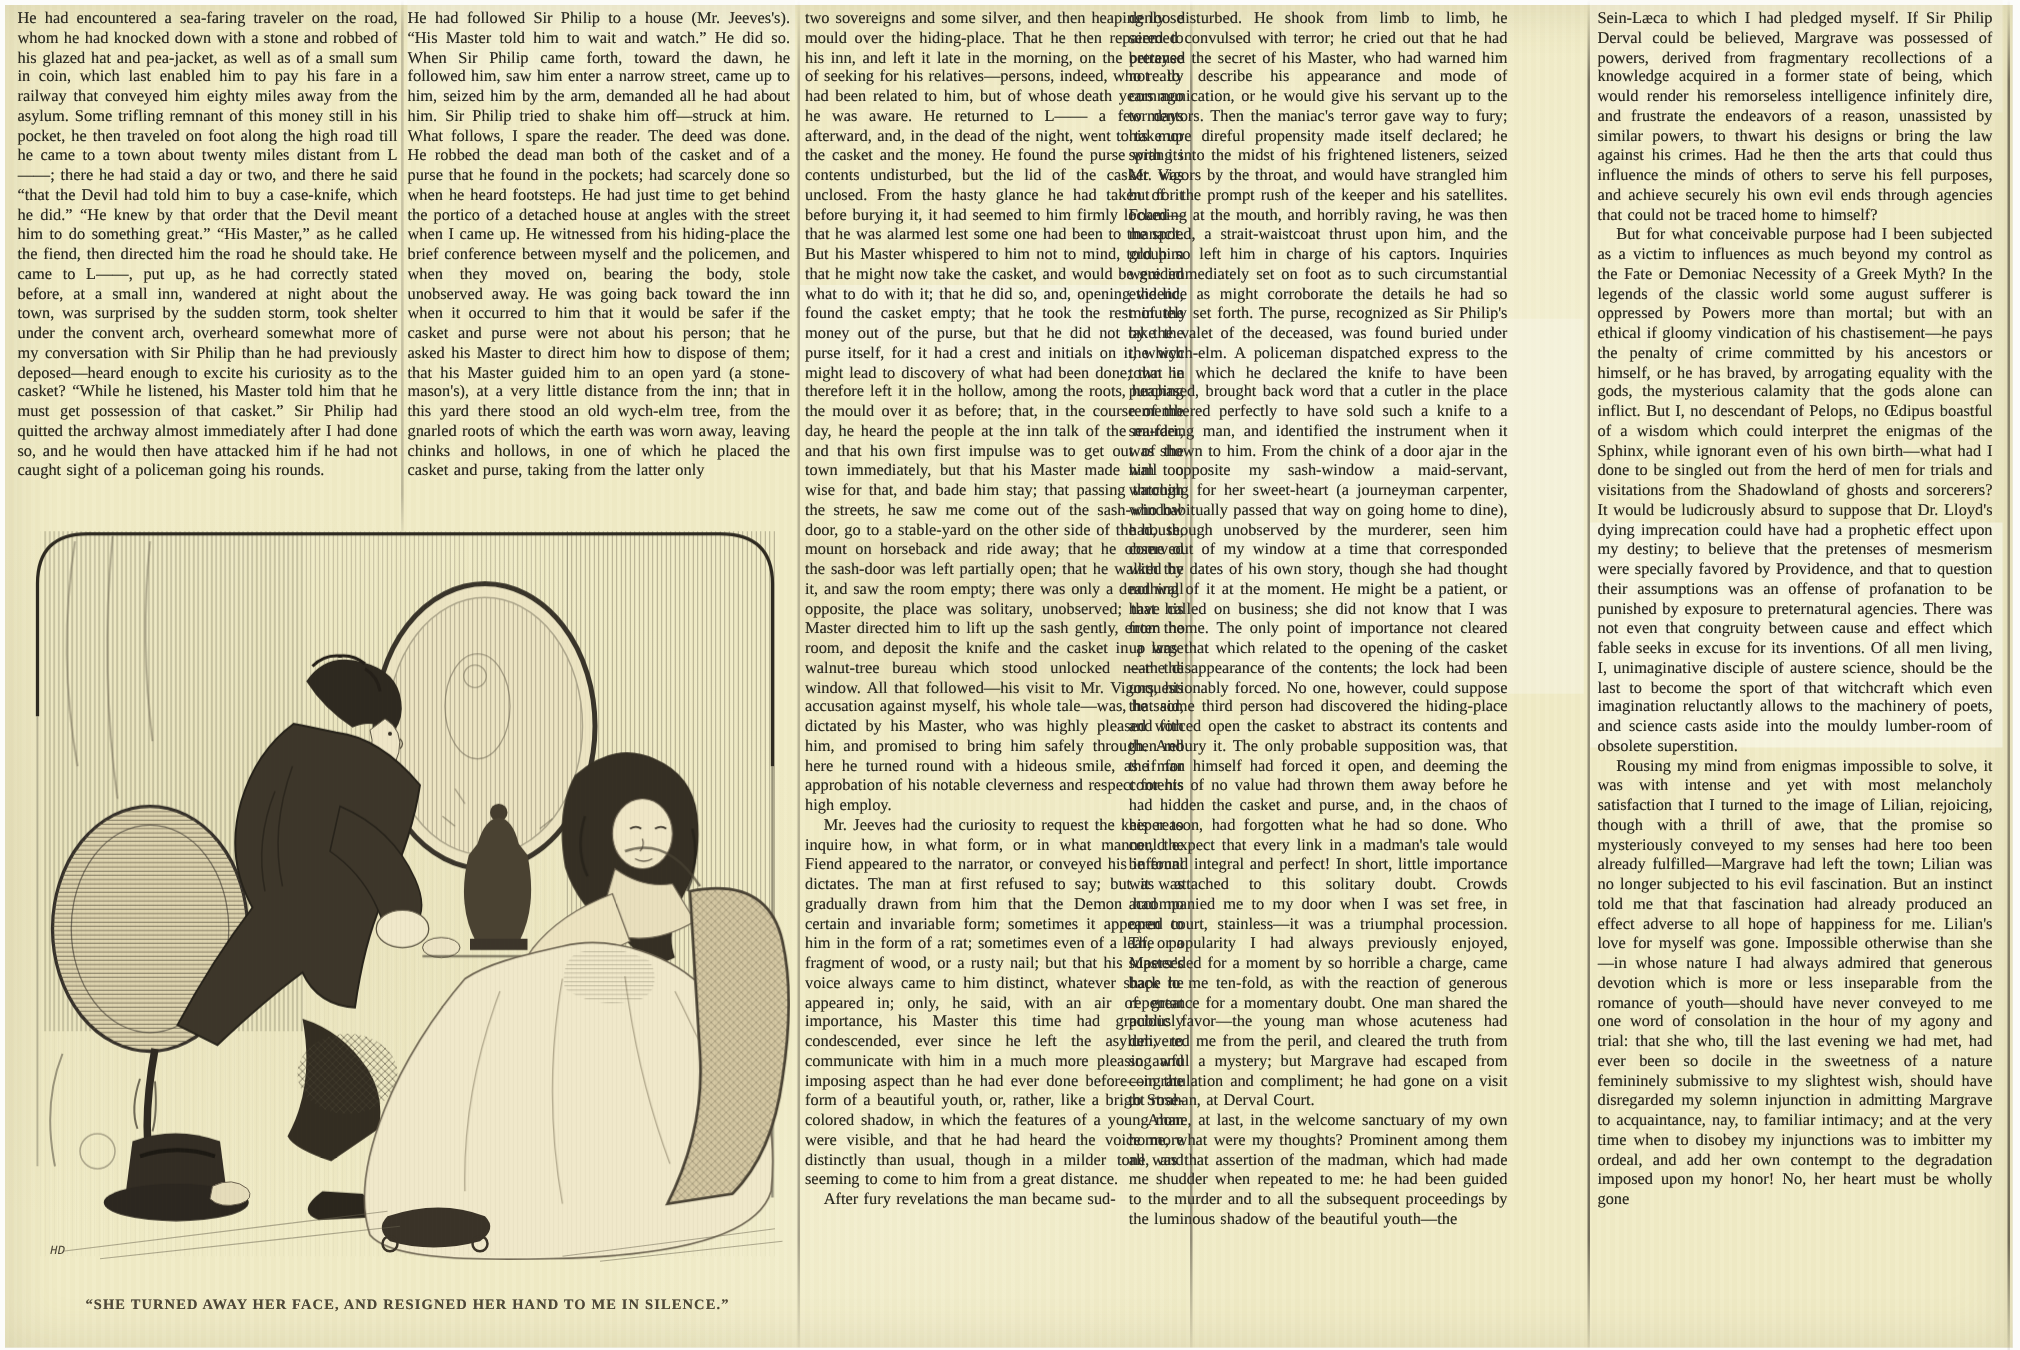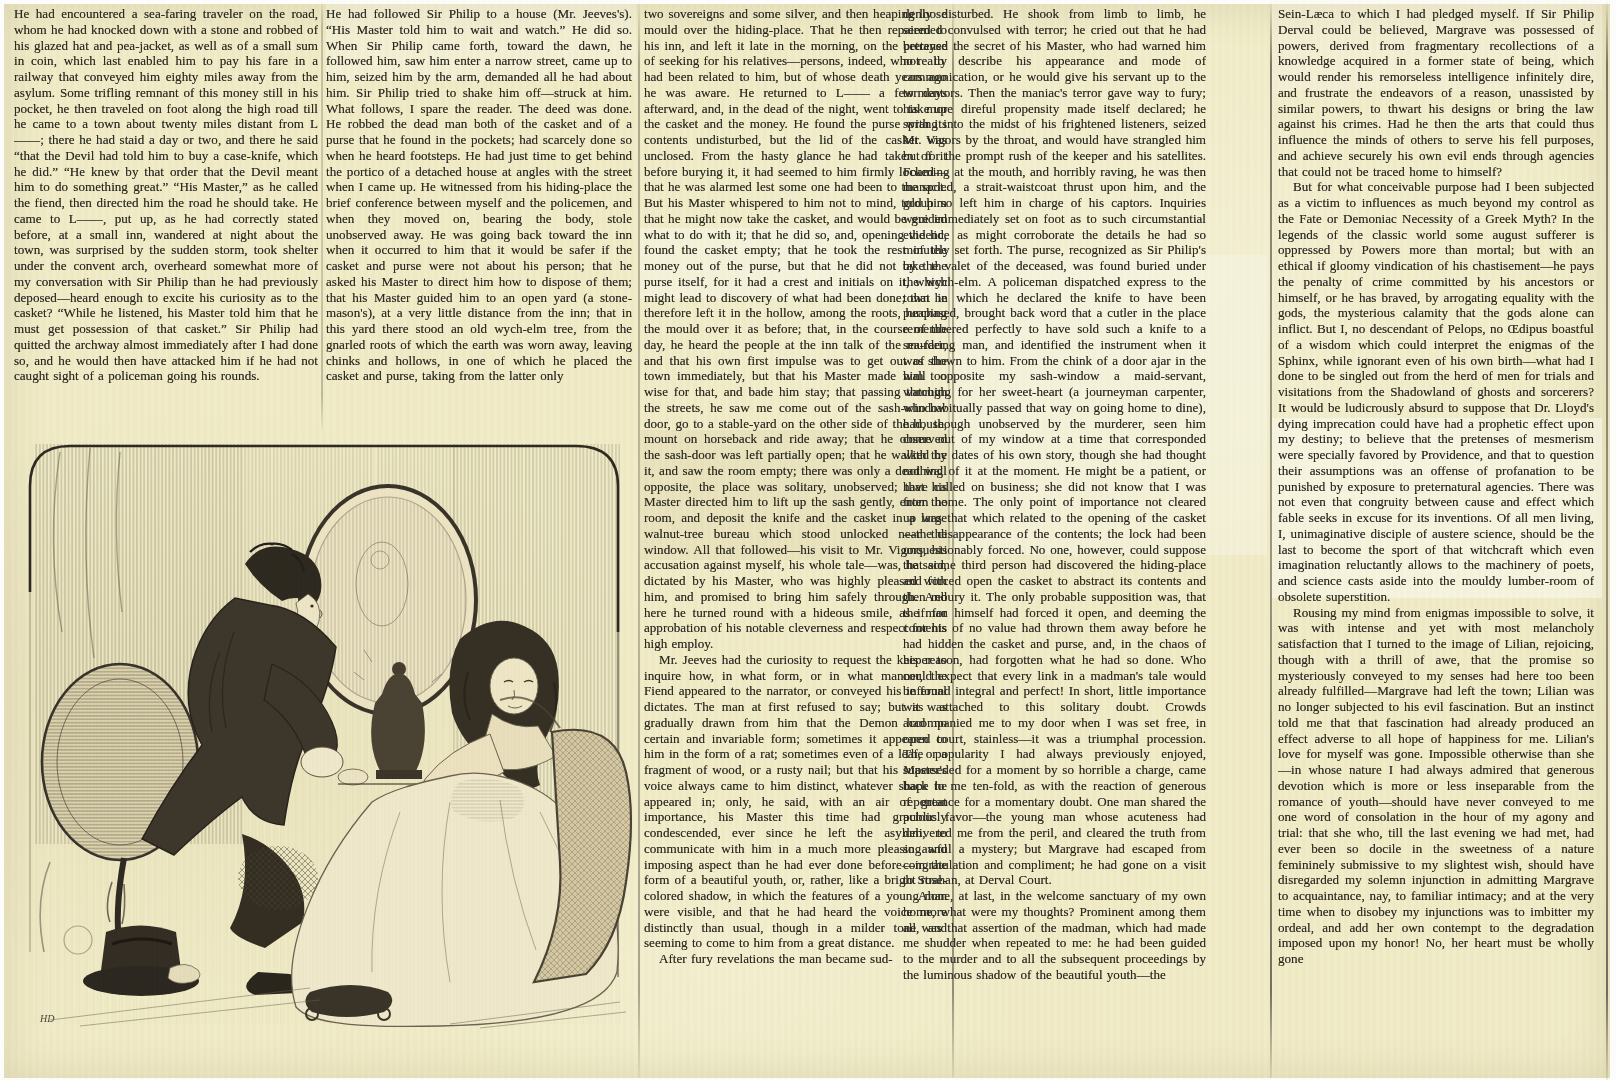--- a/index.html
+++ b/index.html
@@ -14,21 +14,21 @@
     box-shadow:inset 0 0 40px rgba(120,110,70,.18);}
   .patch{position:absolute;z-index:1;pointer-events:none;}
   .col{position:absolute;top:6px;z-index:2;overflow:hidden;text-align:justify;
        color:#2b2a23;font-size:13.1px;line-height:15.75px;word-spacing:1px;
        text-shadow:0 0 .35px rgba(45,42,32,.55);}
   .col p{margin:0;}
   .col p.ind{text-indent:15px;}
   .vrule{position:absolute;width:1.6px;z-index:3;background:linear-gradient(180deg,
         rgba(60,55,45,.0) 0%, rgba(60,55,45,.75) 6%, rgba(60,55,45,.55) 50%,
         rgba(60,55,45,.8) 92%, rgba(60,55,45,.1) 100%);}
-  .illus{position:absolute;left:20px;top:432px;width:612px;height:598px;z-index:2;}
+  .illus{position:absolute;left:20px;top:413px;width:612px;height:598px;z-index:2;font-family:Liberation Mono, monospace;}
   .caption{position:absolute;left:20px;top:1037px;width:612px;z-index:2;text-align:center;
        font-size:11.6px;letter-spacing:.9px;color:#4d4737;font-weight:bold;
        text-shadow:0 0 .4px rgba(77,71,55,.5);}
 </style>
 </head>
 <body>
 
 <div class="page">
   <div class="paper"></div>
 
@@ -178,13 +178,14 @@
 
       <g opacity=".5">
         <path d="M30,588 L290,556 M60,594 L300,568 M430,592 L600,570 M460,596 L606,580" stroke="#6a6350" stroke-width="1" fill="none"></path>
       </g>
 
       <text x="20" y="590" font-size="10" font-style="italic" fill="#4a4436">HD</text>
       <rect x="10" y="12" width="592" height="580" fill="url(#vh)" opacity=".05"></rect>
     </svg>
   </div>
 
+  <div class="caption">“SHE TURNED AWAY HER FACE, AND RESIGNED HER HAND TO ME IN SILENCE.”</div>
 </div>
 
 </body></html>

